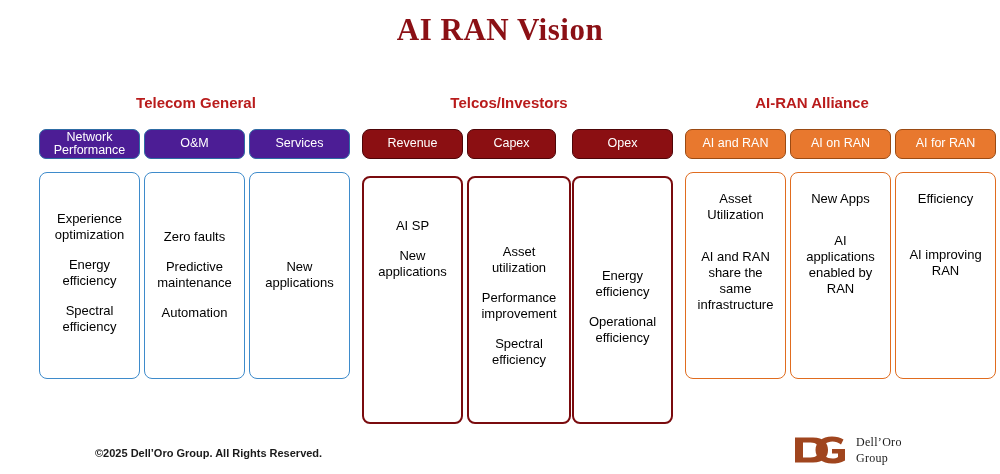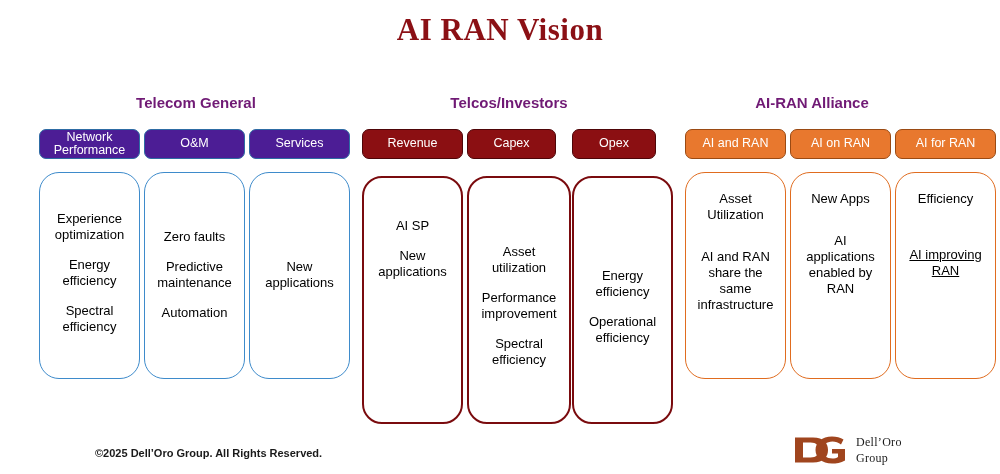--- a/index.html
+++ b/index.html
@@ -30,21 +30,21 @@
     color: #8B1015;
   }
 
   
   .section-label {
     position: absolute;
     top: 94px;
     font-family: "Liberation Sans", sans-serif;
     font-weight: bold;
     font-size: 15px;
-    color: #701a75;
+    color: #b91c1c;
     text-align: center;
     white-space: nowrap;
   }
   #section-telecom-general { left: 39px;  width: 314px; }
   #section-telcos-investors { left: 352px; width: 314px; }
   #section-ai-ran-alliance  { left: 662px; width: 300px; }
 
   
   #columns {
     position: absolute;
@@ -71,21 +71,21 @@
     font-family: "Liberation Sans", sans-serif;
     padding: 0 3px;
   }
   .col-header.blue   { background: #4c1d95; border: 1.6px solid #2E6CA4; }
   .col-header.maroon { background: #8B0F12; border: 1.6px solid #4E0508; }
   .col-header.orange { background: #E8782E; border: 1.6px solid #9A4A13; }
 
   
   .col-card {
     position: absolute;
-    border-radius: 20px;
+    border-radius: 8px;
     box-sizing: border-box;
     background: #ffffff;
     display: flex;
     flex-direction: column;
     align-items: center;
     text-align: center;
     font-size: 13px;
     line-height: 16px;
   }
   .col-card.blue   { border: 1.7px solid #3E8BCB; top: 172px; height: 207px; }
@@ -177,21 +177,21 @@
     </div>
     <div class="col-header blue" style="left: 249px; width: 101px;">
       <span style="white-space: pre-line;">Services</span>
     </div>
     <div class="col-card blue" style="left: 249px; width: 101px;">
       <div class="card-inner" style="padding-top: 86px;">
         <div class="card-line">New
 applications</div>
       </div>
     </div>
-    <div class="col-header maroon" style="left: 362px; width: 101px;">
+    <div class="col-header maroon" style="left: 362px; width: 101px; border-radius: 8px;">
       <span style="white-space: pre-line;">Revenue</span>
     </div>
     <div class="col-card maroon" style="left: 362px; width: 101px;">
       <div class="card-inner" style="padding-top: 40px;">
         <div class="card-line">AI SP</div>
         <div class="card-line" style="margin-top: 14px;">New
 applications</div>
       </div>
     </div>
     <div class="col-header maroon" style="left: 467px; width: 89px;">
@@ -200,21 +200,21 @@
     <div class="col-card maroon" style="left: 467px; width: 104px;">
       <div class="card-inner" style="padding-top: 66px;">
         <div class="card-line">Asset
 utilization</div>
         <div class="card-line" style="margin-top: 14px;">Performance
 improvement</div>
         <div class="card-line" style="margin-top: 14px;">Spectral
 efficiency</div>
       </div>
     </div>
-    <div class="col-header maroon" style="left: 572px; width: 84px;">
+    <div class="col-header maroon" style="left: 572px; width: 101px;">
       <span style="white-space: pre-line;">Opex</span>
     </div>
     <div class="col-card maroon" style="left: 572px; width: 101px;">
       <div class="card-inner" style="padding-top: 90px;">
         <div class="card-line">Energy
 efficiency</div>
         <div class="card-line" style="margin-top: 14px;">Operational
 efficiency</div>
       </div>
     </div>
@@ -241,21 +241,21 @@
 enabled by
 RAN</div>
       </div>
     </div>
     <div class="col-header orange" style="left: 895px; width: 101px;">
       <span style="white-space: pre-line;">AI for RAN</span>
     </div>
     <div class="col-card orange" style="left: 895px; width: 101px;">
       <div class="card-inner" style="padding-top: 18px;">
         <div class="card-line">Efficiency</div>
-        <div class="card-line" style="margin-top: 40px; text-decoration: underline;">AI improving
+        <div class="card-line" style="margin-top: 40px;">AI improving
 RAN</div>
       </div>
     </div>
   </div>
 
 <div id="copyright">©2025 Dell’Oro Group. All Rights Reserved.</div>
 
 <div id="logo">
   <svg id="logo-mark" viewBox="0 0 112 66">
     <path d="M4 8 L40 8 C62 8 70 20 70 33 C70 46 62 58 40 58 L4 58 Z M20 18 L20 48 L35 48 C47 48 52 41 52 33 C52 25 47 18 35 18 Z" fill="#A0451E"></path>

